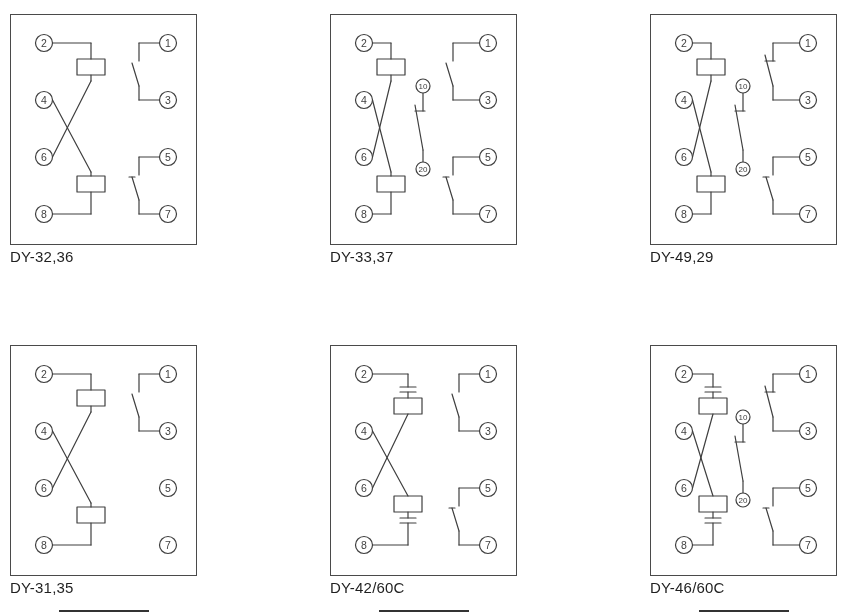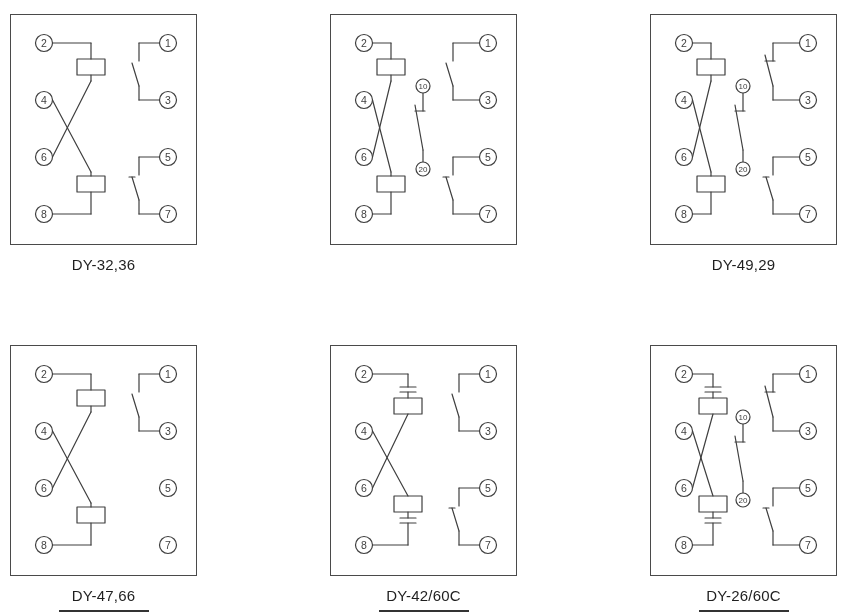--- a/index.html
+++ b/index.html
@@ -1,21 +1,21 @@
 <!DOCTYPE html>
 <html><head>
 <meta charset="utf-8">
 <style>
   html,body{margin:0;padding:0;background:#ffffff;}
   .canvas{position:relative;width:845px;height:614px;background:#ffffff;overflow:hidden;
           font-family:"Liberation Sans","DejaVu Sans",sans-serif;}
   .cell{position:absolute;width:187px;}
   .box{width:187px;height:231px;border:1px solid #4a4a4a;box-sizing:border-box;background:#ffffff;}
   .schematic{display:block;}
-  .caption{margin-top:11px;text-align:center;font-size:15px;color:#1f1f1f;letter-spacing:0.2px;}
+  .caption{margin-top:3px;font-size:15px;color:#1f1f1f;letter-spacing:0.2px;}
   .table-edge{position:absolute;top:265px;left:49px;width:90px;height:2px;background:#333333;}
   svg text{font-family:"Liberation Sans","DejaVu Sans",sans-serif;}
 </style>
 </head>
 <body>
 
 <div class="canvas">
 
   <div class="cell" style="left:10px;top:14px;">
     <div class="box">
@@ -155,20 +155,21 @@
               <circle cx="157" cy="142" r="8.5" fill="#ffffff"></circle>
               <text x="157" y="145.7" text-anchor="middle" font-size="10.5" fill="#3f3f3f" stroke="none">5</text>
             </g>
             <g>
               <circle cx="157" cy="199" r="8.5" fill="#ffffff"></circle>
               <text x="157" y="202.7" text-anchor="middle" font-size="10.5" fill="#3f3f3f" stroke="none">7</text>
             </g>
           </g>
         </svg>
     </div>
+    <div class="caption">DY-33,37</div>
   </div>
 
   <div class="cell" style="left:650px;top:14px;">
     <div class="box">
       <svg class="schematic" width="185" height="229" viewBox="0 0 185 229">
           <g stroke="#3f3f3f" stroke-width="1.2" fill="none" stroke-linecap="round" stroke-linejoin="round">
             <line x1="41.5" y1="28" x2="60" y2="28"></line>
             <line x1="60" y1="28" x2="60" y2="44"></line>
             <rect x="46" y="44" width="28" height="16"></rect>
             <line x1="60" y1="60" x2="60" y2="66"></line>
@@ -295,21 +296,21 @@
               <circle cx="157" cy="142" r="8.5" fill="#ffffff"></circle>
               <text x="157" y="145.7" text-anchor="middle" font-size="10.5" fill="#3f3f3f" stroke="none">5</text>
             </g>
             <g>
               <circle cx="157" cy="199" r="8.5" fill="#ffffff"></circle>
               <text x="157" y="202.7" text-anchor="middle" font-size="10.5" fill="#3f3f3f" stroke="none">7</text>
             </g>
           </g>
         </svg>
     </div>
-    <div class="caption">DY-47,66</div>
+    <div class="caption">DY-31,35</div>
     <div class="table-edge"></div>
   </div>
 
   <div class="cell" style="left:330px;top:345px;">
     <div class="box">
       <svg class="schematic" width="185" height="229" viewBox="0 0 185 229">
           <g stroke="#3f3f3f" stroke-width="1.2" fill="none" stroke-linecap="round" stroke-linejoin="round">
             <line x1="41.5" y1="28" x2="77" y2="28"></line>
             <line x1="77" y1="28" x2="77" y2="41"></line>
             <g>
@@ -462,17 +463,17 @@
               <circle cx="157" cy="142" r="8.5" fill="#ffffff"></circle>
               <text x="157" y="145.7" text-anchor="middle" font-size="10.5" fill="#3f3f3f" stroke="none">5</text>
             </g>
             <g>
               <circle cx="157" cy="199" r="8.5" fill="#ffffff"></circle>
               <text x="157" y="202.7" text-anchor="middle" font-size="10.5" fill="#3f3f3f" stroke="none">7</text>
             </g>
           </g>
         </svg>
     </div>
-    <div class="caption">DY-26/60C</div>
+    <div class="caption">DY-46/60C</div>
     <div class="table-edge"></div>
   </div>
 
 </div>
 
 </body></html>

